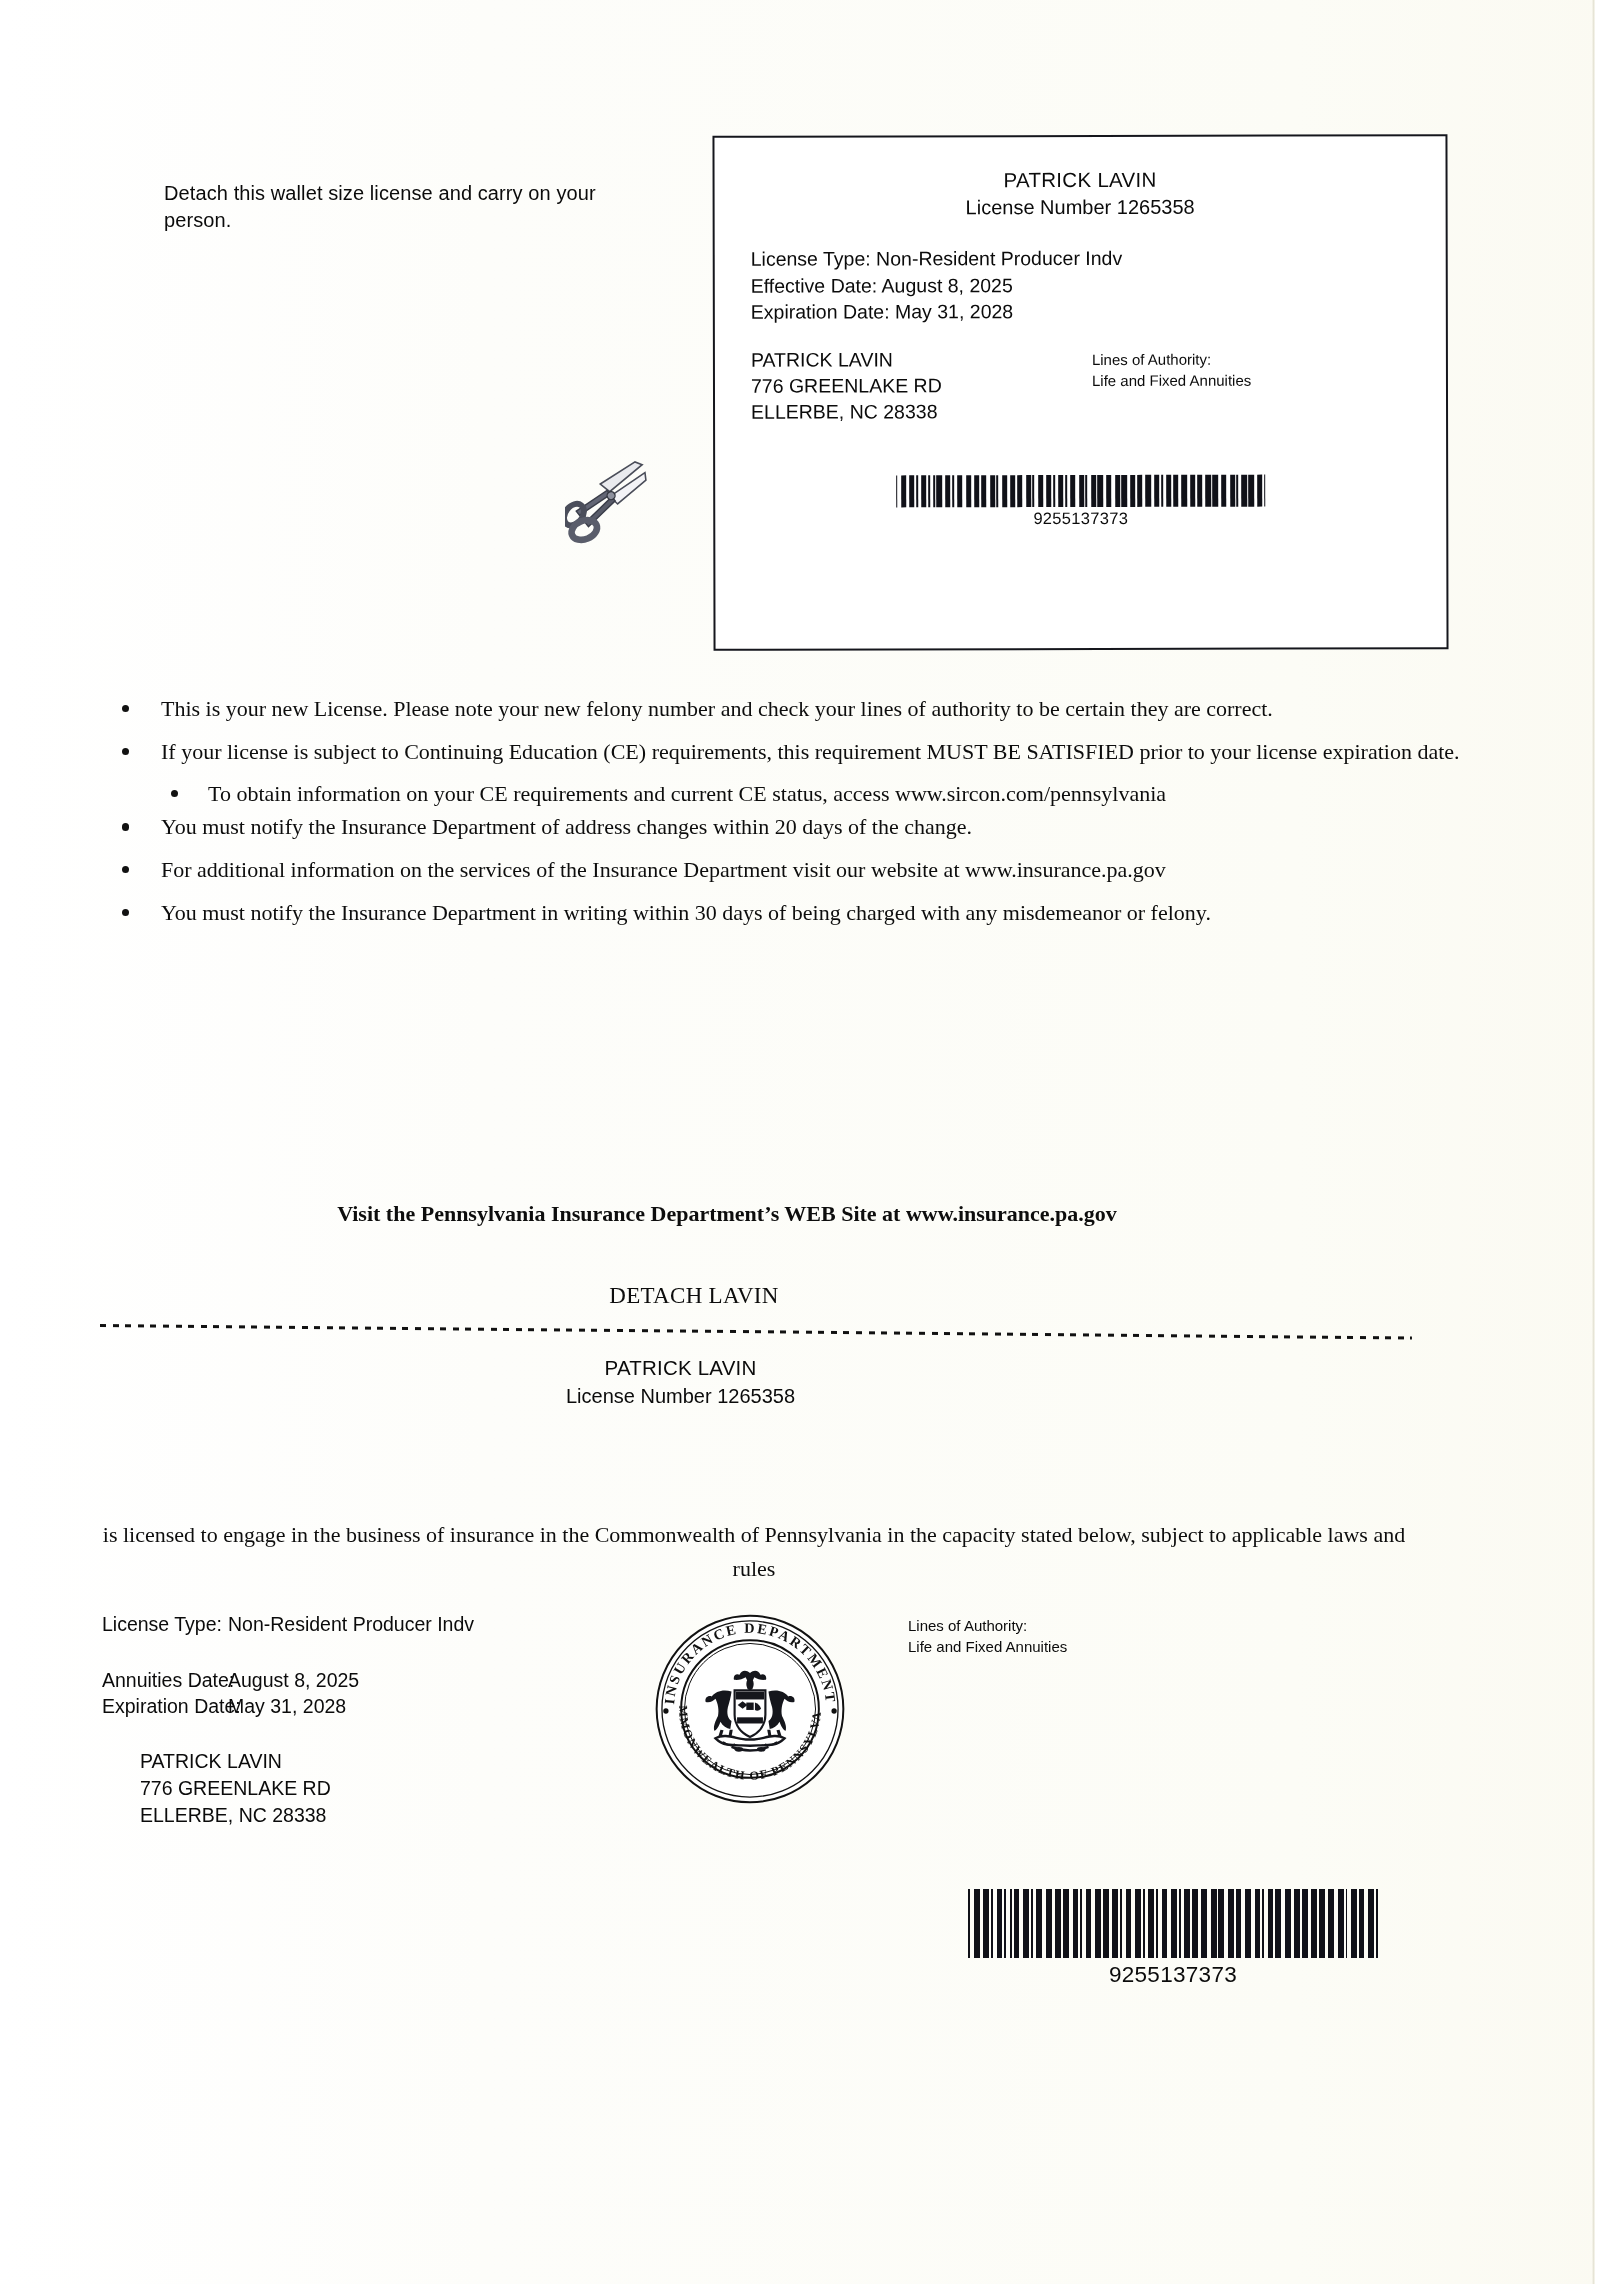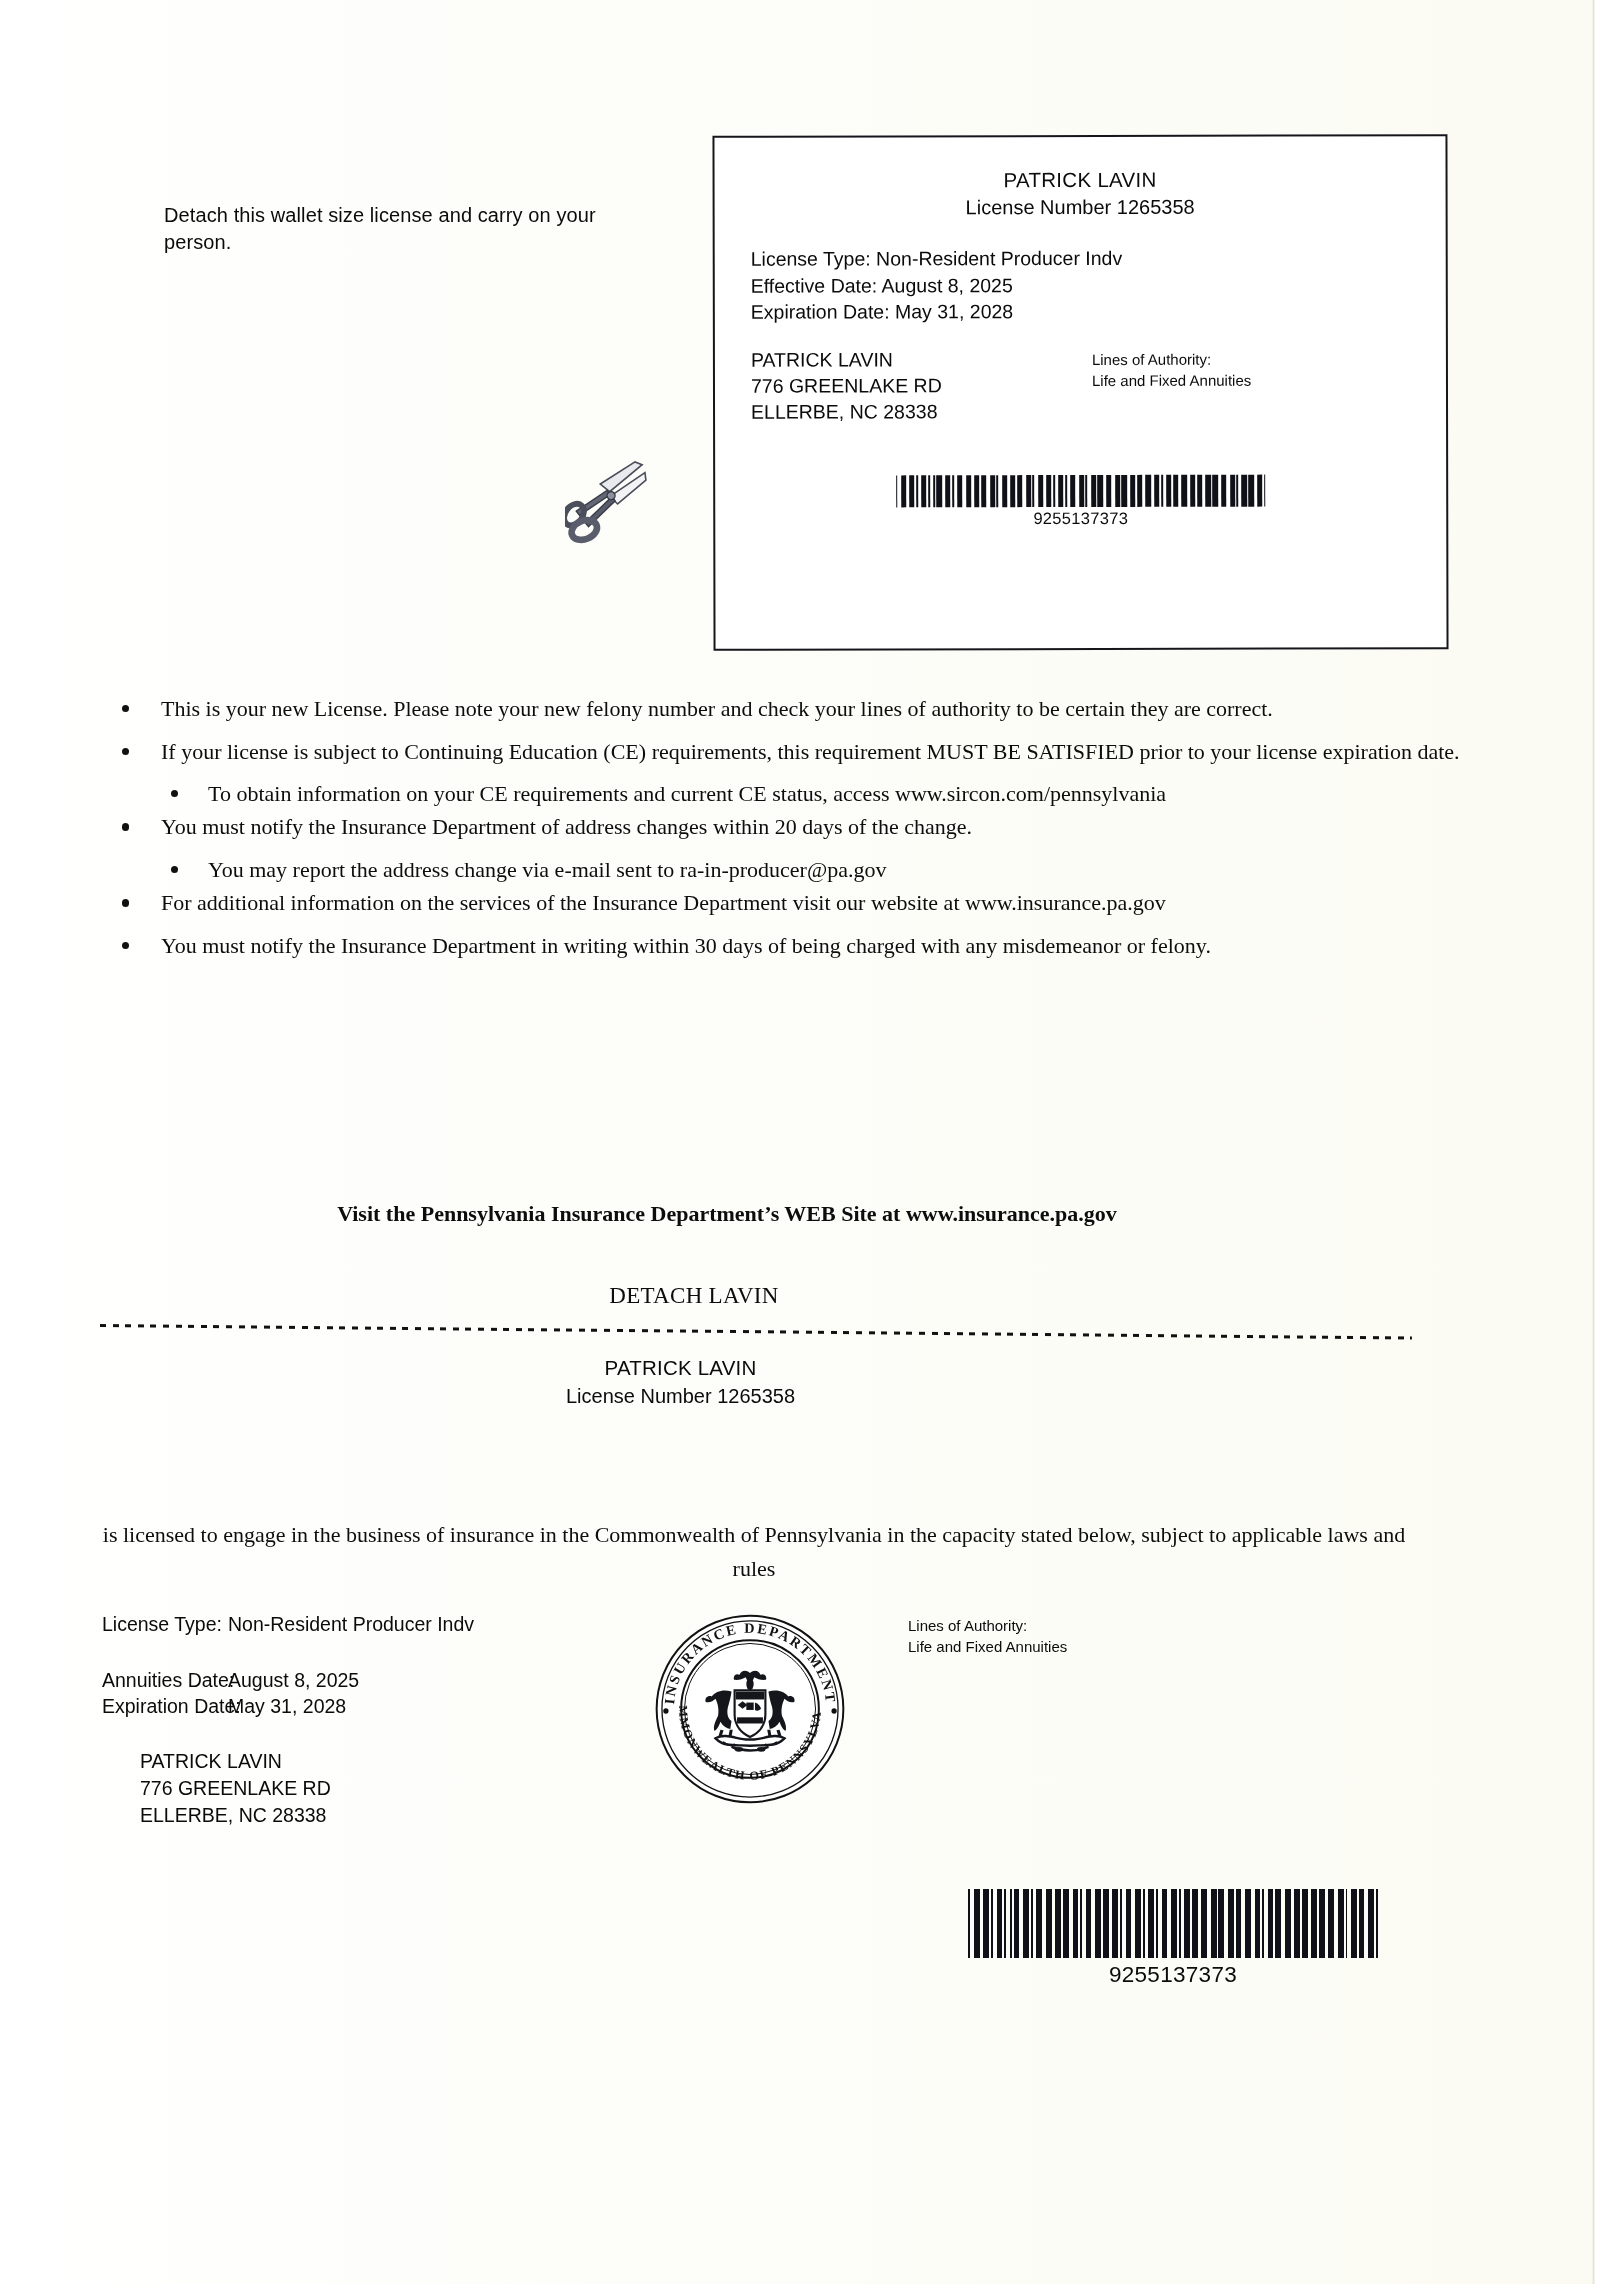--- a/index.html
+++ b/index.html
@@ -56,21 +56,20 @@
   .abs { position: absolute; }
 
   
   #detach-note {
     left: 164px;
     top: 180px;
     width: 463px;
     font-size: 20px;
     line-height: 27px;
     letter-spacing: 0.1px;
-    margin-top: 22px;
   }
 
   
   #scissors-icon {
     left: 565px;
     top: 455px;
     width: 106px;
     height: 99px;
   }
 
@@ -337,21 +336,20 @@
       <div class="barcode"><i class="" style="width:1.7px"></i><i class="sp" style="width:3.4px"></i><i class="" style="width:5.2px"></i><i class="sp" style="width:3.4px"></i><i class="" style="width:5.2px"></i><i class="sp" style="width:1.7px"></i><i class="" style="width:1.7px"></i><i class="sp" style="width:3.4px"></i><i class="" style="width:5.2px"></i><i class="sp" style="width:1.7px"></i><i class="" style="width:1.7px"></i><i class="sp" style="width:3.4px"></i><i class="" style="width:1.7px"></i><i class="sp" style="width:1.7px"></i><i class="" style="width:5.2px"></i><i class="sp" style="width:3.4px"></i><i class="" style="width:5.2px"></i><i class="sp" style="width:1.7px"></i><i class="" style="width:1.7px"></i><i class="sp" style="width:3.4px"></i><i class="" style="width:5.2px"></i><i class="sp" style="width:3.4px"></i><i class="" style="width:5.2px"></i><i class="sp" style="width:3.4px"></i><i class="" style="width:5.2px"></i><i class="sp" style="width:1.7px"></i><i class="" style="width:5.2px"></i><i class="sp" style="width:3.4px"></i><i class="" style="width:5.2px"></i><i class="sp" style="width:1.7px"></i><i class="" style="width:1.7px"></i><i class="sp" style="width:3.4px"></i><i class="" style="width:5.2px"></i><i class="sp" style="width:3.4px"></i><i class="" style="width:5.2px"></i><i class="sp" style="width:1.7px"></i><i class="" style="width:5.2px"></i><i class="sp" style="width:3.4px"></i><i class="" style="width:5.2px"></i><i class="sp" style="width:1.7px"></i><i class="" style="width:1.7px"></i><i class="sp" style="width:3.4px"></i><i class="" style="width:5.2px"></i><i class="sp" style="width:3.4px"></i><i class="" style="width:5.2px"></i><i class="sp" style="width:1.7px"></i><i class="" style="width:1.7px"></i><i class="sp" style="width:3.4px"></i><i class="" style="width:5.2px"></i><i class="sp" style="width:1.7px"></i><i class="" style="width:1.7px"></i><i class="sp" style="width:3.4px"></i><i class="" style="width:5.2px"></i><i class="sp" style="width:3.4px"></i><i class="" style="width:5.2px"></i><i class="sp" style="width:1.7px"></i><i class="" style="width:1.7px"></i><i class="sp" style="width:3.4px"></i><i class="" style="width:5.2px"></i><i class="sp" style="width:1.7px"></i><i class="" style="width:5.2px"></i><i class="sp" style="width:3.4px"></i><i class="" style="width:5.2px"></i><i class="sp" style="width:3.4px"></i><i class="" style="width:5.2px"></i><i class="sp" style="width:1.7px"></i><i class="" style="width:5.2px"></i><i class="sp" style="width:3.4px"></i><i class="" style="width:5.2px"></i><i class="sp" style="width:1.7px"></i><i class="" style="width:5.2px"></i><i class="sp" style="width:3.4px"></i><i class="" style="width:5.2px"></i><i class="sp" style="width:3.4px"></i><i class="" style="width:5.2px"></i><i class="sp" style="width:1.7px"></i><i class="" style="width:1.7px"></i><i class="sp" style="width:3.4px"></i><i class="" style="width:5.2px"></i><i class="sp" style="width:1.7px"></i><i class="" style="width:5.2px"></i><i class="sp" style="width:3.4px"></i><i class="" style="width:5.2px"></i><i class="sp" style="width:3.4px"></i><i class="" style="width:5.2px"></i><i class="sp" style="width:1.7px"></i><i class="" style="width:5.2px"></i><i class="sp" style="width:3.4px"></i><i class="" style="width:5.2px"></i><i class="sp" style="width:1.7px"></i><i class="" style="width:5.2px"></i><i class="sp" style="width:3.4px"></i><i class="" style="width:5.2px"></i><i class="sp" style="width:3.4px"></i><i class="" style="width:5.2px"></i><i class="sp" style="width:1.7px"></i><i class="" style="width:1.7px"></i><i class="sp" style="width:3.4px"></i><i class="" style="width:5.2px"></i><i class="sp" style="width:1.7px"></i><i class="" style="width:5.2px"></i><i class="sp" style="width:3.4px"></i><i class="" style="width:5.2px"></i><i class="sp" style="width:1.7px"></i><i class="" style="width:1.7px"></i></div>
       <div class="sans barcode-num">9255137373</div>
     </div>
   </div>
 
   <div class="abs serif" id="notice-list">
       <div class="bullet-row"><span class="dot"></span><span>This is your new License. Please note your new felony number and check your lines of authority to be certain they are correct.</span></div>
       <div class="bullet-row"><span class="dot"></span><span>If your license is subject to Continuing Education (CE) requirements, this requirement MUST BE SATISFIED prior to your license expiration date.</span></div>
       <div class="bullet-row sub"><span class="dot"></span><span>To obtain information on your CE requirements and current CE status, access www.sircon.com/pennsylvania</span></div>
       <div class="bullet-row"><span class="dot"></span><span>You must notify the Insurance Department of address changes within 20 days of the change.</span></div>
-      <div class="bullet-row sub"><span class="dot"></span><span>You may report the address change via e-mail sent to ra-in-producer@pa.gov</span></div>
       <div class="bullet-row"><span class="dot"></span><span>For additional information on the services of the Insurance Department visit our website at www.insurance.pa.gov</span></div>
       <div class="bullet-row"><span class="dot"></span><span>You must notify the Insurance Department in writing within 30 days of being charged with any misdemeanor or felony.</span></div>
     </div>
 
   <div class="abs serif" id="visit-line">Visit the Pennsylvania Insurance Department’s WEB Site at www.insurance.pa.gov</div>
 
   <div class="abs serif" id="detach-below-label">DETACH LAVIN</div>
   <div class="abs" id="detach-dashed-line"></div>
 
   <div class="abs sans" id="stub-name">PATRICK LAVIN</div>

